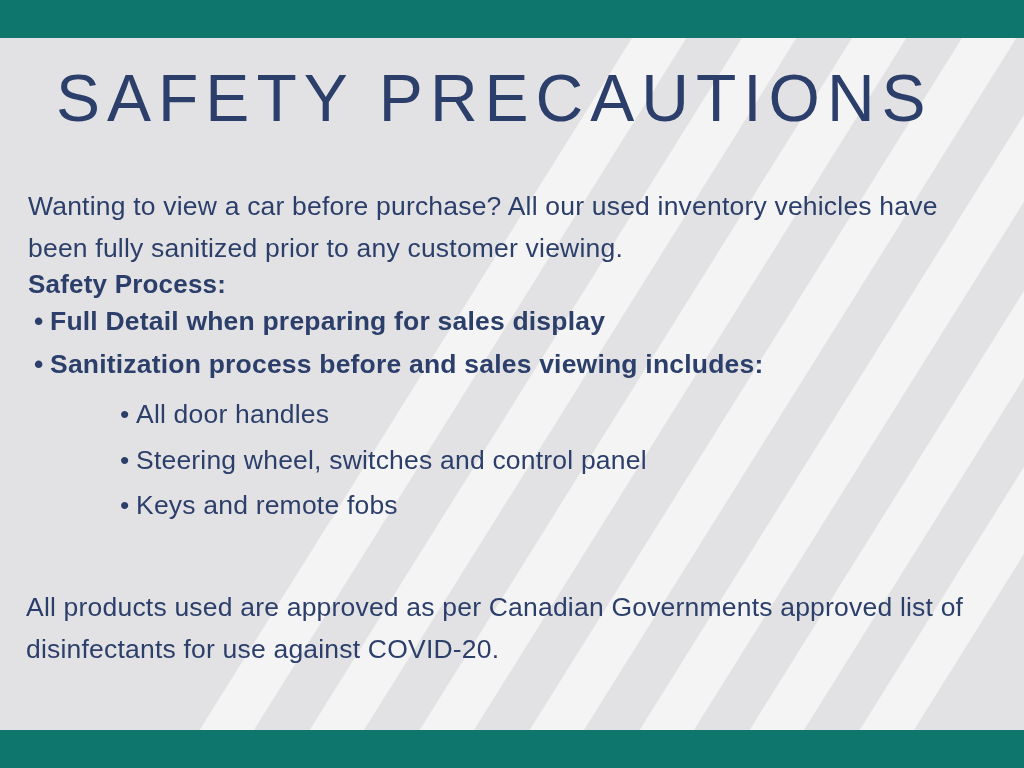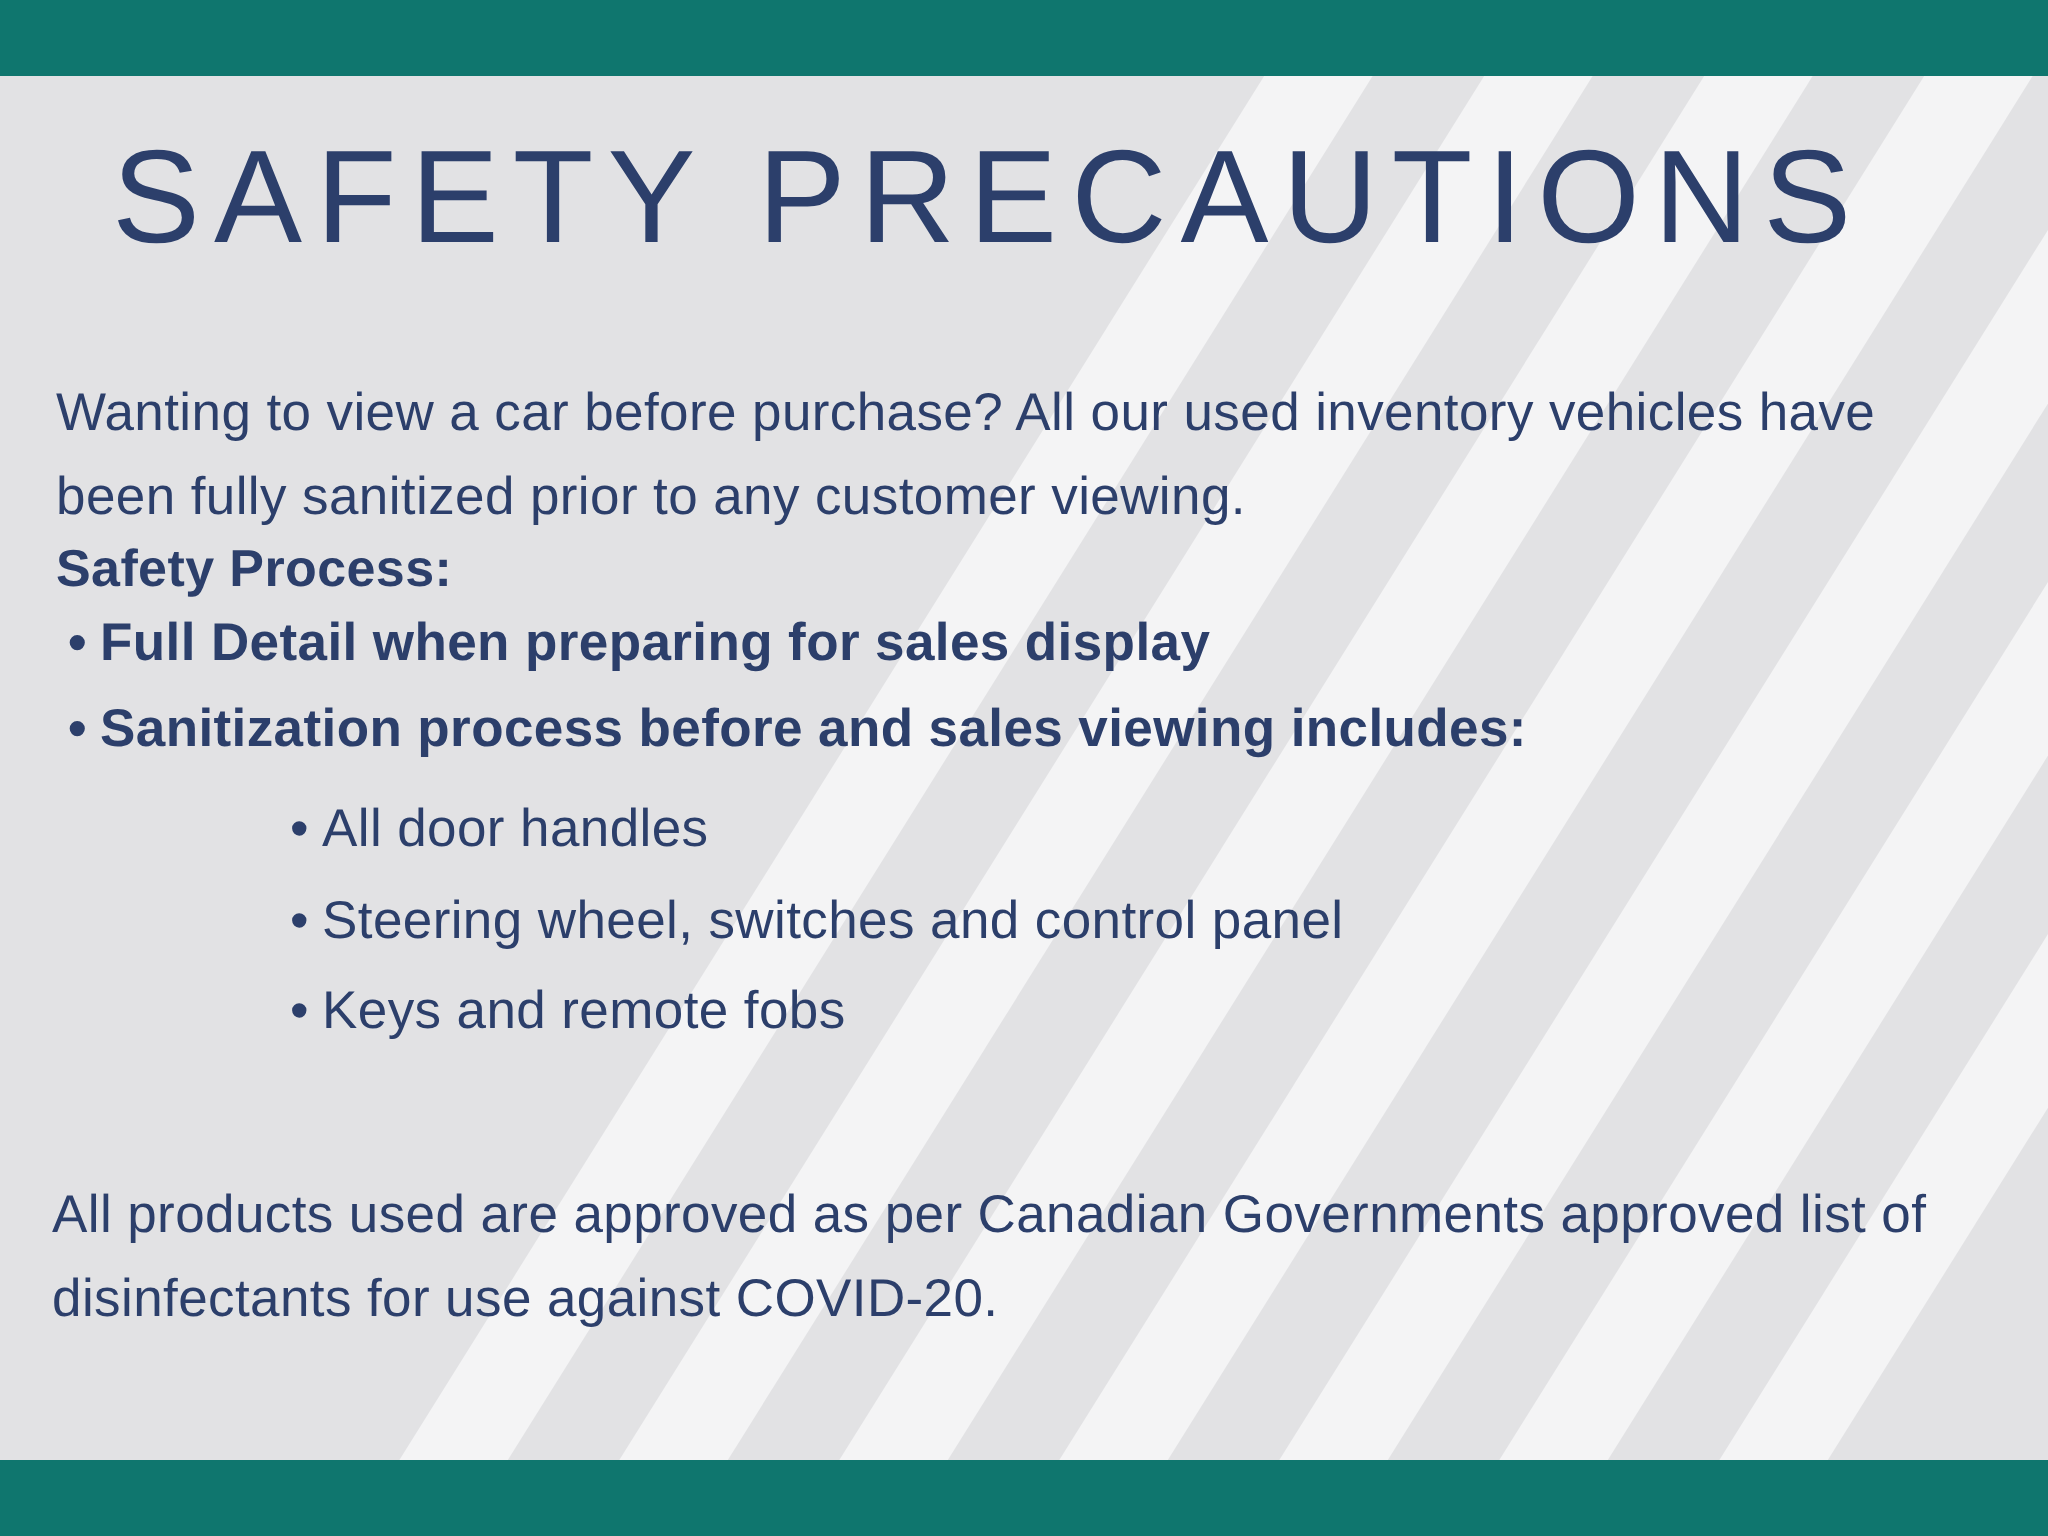--- a/index.html
+++ b/index.html
@@ -106,21 +106,20 @@
     letter-spacing: 0.2px;
     white-space: nowrap;
     font-weight: bold;
   }
 
   .bullets-l2 {
     position: absolute;
     left: 120px;
     top: 354px;
     width: 880px;
-    margin-left: 25px;
   }
 
   .bullets-l2 .row {
     font-size: 26.5px;
     line-height: 1.72;
     color: #2c3f6b;
     letter-spacing: 0.2px;
     white-space: nowrap;
   }
 

